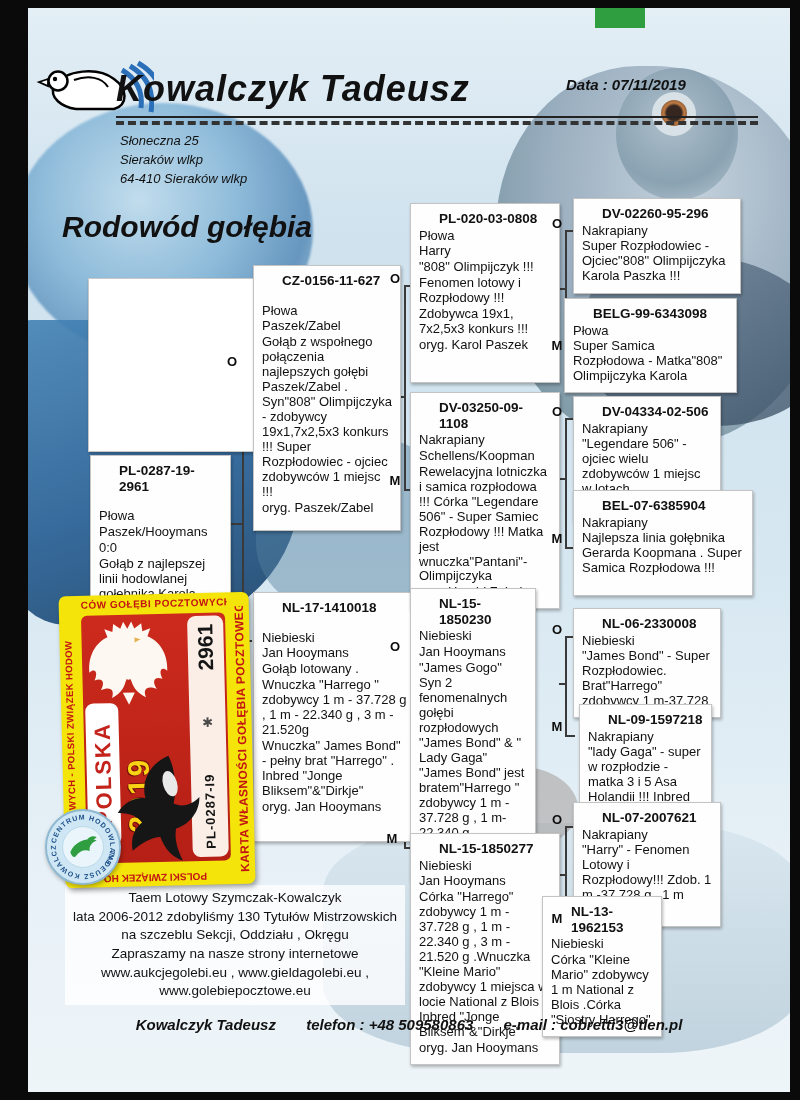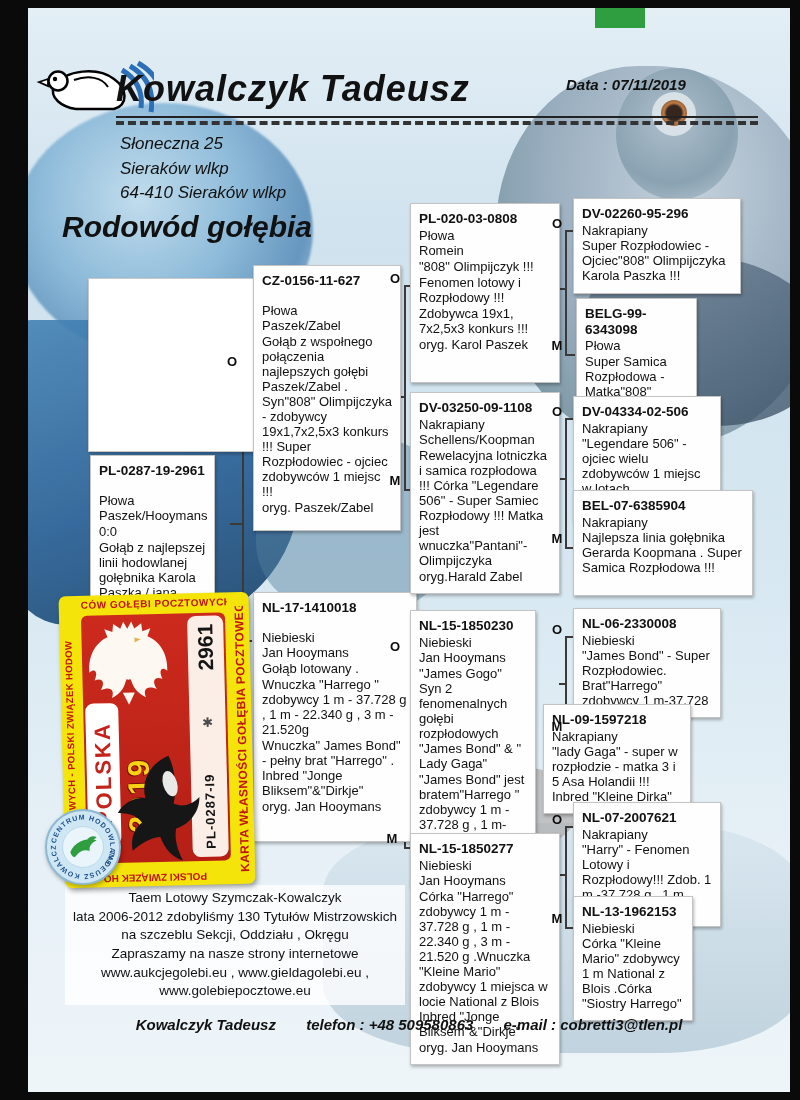--- a/index.html
+++ b/index.html
@@ -29,28 +29,28 @@
   .art-rocks2{left:228px;top:430px;width:195px;height:175px;border-radius:40%;background:#54809f;opacity:.45;}
   .art-ice{left:295px;top:815px;width:480px;height:230px;border-radius:30%;
     background:linear-gradient(180deg,#cfe0ea 0%,#9db8c9 100%);opacity:.55;}
   .art-ice2{left:425px;top:758px;width:125px;height:85px;border-radius:50%;background:#6d5b4e;opacity:.3;}
   .art-green{left:567px;top:0;width:50px;height:20px;background:#2f9e41;}
   
   .hdr-name{position:absolute;left:88px;top:60px;font-size:36px;font-weight:bold;font-style:italic;
     letter-spacing:1px;z-index:3;}
   .hdr-rule-solid{position:absolute;left:88px;top:108px;width:642px;border-bottom:2px solid #222;z-index:3;}
   .hdr-rule-dash{position:absolute;left:88px;top:113px;width:642px;border-bottom:4px dashed #333;z-index:3;}
-  .hdr-addr{position:absolute;left:92px;top:124px;font-size:17px;font-style:italic;line-height:1.45;z-index:3;}
+  .hdr-addr{position:absolute;left:92px;top:124px;font-size:13px;font-style:italic;line-height:1.45;z-index:3;}
   .hdr-date{position:absolute;left:538px;top:68px;font-size:15px;font-style:italic;font-weight:600;z-index:3;}
   .logo{position:absolute;left:8px;top:48px;z-index:3;}
   .doc-title{position:absolute;left:34px;top:202px;font-size:30px;font-weight:bold;font-style:italic;z-index:3;}
   
   .pbox{position:absolute;background:#fefefe;border:1px solid #c4c4c4;box-shadow:1px 2px 3px rgba(0,0,0,.28);
     padding:7px 8px;font-size:13px;line-height:1.15;z-index:2;box-sizing:border-box;}
-  .ring{font-size:13.5px;font-weight:bold;margin-bottom:2px;}
+  .ring{font-size:13.5px;font-weight:bold;margin-bottom:2px;margin-left:20px;}
   .ring.gap{margin-bottom:15px;}
   .tl{margin:0 0 1px 0;}
   .photo-box{position:absolute;left:60px;top:270px;width:176px;height:172px;background:#fff;
     border:1px solid #c9c9c9;box-shadow:1px 2px 3px rgba(0,0,0,.28);z-index:2;}
   
   .brk{position:absolute;border-left:2px solid #3a3a3a;border-top:2px solid #3a3a3a;
     border-bottom:2px solid #3a3a3a;width:8px;z-index:1;}
   .stub{position:absolute;border-top:2px solid #3a3a3a;z-index:1;}
   .mk{position:absolute;width:14px;text-align:center;font-size:13px;font-weight:bold;color:#0d0d0d;z-index:2;}
   
@@ -117,21 +117,21 @@
   <div class="hdr-addr">
     <div>Słoneczna 25</div>
     <div>Sieraków wlkp</div>
     <div>64-410 Sieraków wlkp</div>
   </div>
   <div class="hdr-date">Data : 07/11/2019</div>
   <div class="doc-title">Rodowód gołębia</div>
 
   <div class="photo-box"></div>
 
-  <div class="pbox" style="left:62px;top:447px;width:125px;min-height:140px">
+  <div class="pbox" style="left:62px;top:447px;width:141px;min-height:140px">
     <div class="ring gap">PL-0287-19-2961</div>
     <div class="tl">Płowa</div>
     <div class="tl">Paszek/Hooymans</div>
     <div class="tl">0:0</div>
     <div class="tl">Gołąb z najlepszej linii hodowlanej gołębnika Karola Paszka / jana Hooymansa !!!</div>
   </div>
 
   <div class="pbox" style="left:225px;top:257px;width:148px;min-height:266px">
     <div class="ring gap">CZ-0156-11-627</div>
     <div class="tl">Płowa</div>
@@ -145,85 +145,85 @@
     <div class="tl">Jan Hooymans</div>
     <div class="tl">Gołąb lotowany .</div>
     <div class="tl">Wnuczka "Harrego " zdobywcy 1 m - 37.728 g , 1 m - 22.340 g , 3 m - 21.520g</div>
     <div class="tl">Wnuczka" James Bond" - pełny brat "Harrego" . Inbred "Jonge Bliksem"&amp;"Dirkje"</div>
     <div class="tl">oryg. Jan Hooymans</div>
   </div>
 
   <div class="pbox" style="left:382px;top:195px;width:150px;min-height:180px">
     <div class="ring">PL-020-03-0808</div>
     <div class="tl">Płowa</div>
-    <div class="tl">Romein</div>
+    <div class="tl">Harry</div>
     <div class="tl">"808" Olimpijczyk !!!</div>
     <div class="tl">Fenomen lotowy i Rozpłodowy !!!</div>
     <div class="tl">Zdobywca 19x1, 7x2,5x3 konkurs !!!</div>
     <div class="tl">oryg. Karol Paszek</div>
   </div>
   <div class="pbox" style="left:382px;top:384px;width:150px;min-height:188px">
     <div class="ring">DV-03250-09-1108</div>
     <div class="tl">Nakrapiany</div>
     <div class="tl">Schellens/Koopman</div>
     <div class="tl">Rewelacyjna lotniczka i samica rozpłodowa !!! Córka "Legendare 506" - Super Samiec Rozpłodowy !!! Matka jest wnuczka"Pantani"-Olimpijczyka</div>
     <div class="tl">oryg.Harald Zabel</div>
   </div>
-  <div class="pbox" style="left:382px;top:602px;width:126px;min-height:184px">
+  <div class="pbox" style="left:382px;top:580px;width:126px;min-height:184px">
     <div class="ring">NL-15-1850230</div>
     <div class="tl">Niebieski</div>
     <div class="tl">Jan Hooymans</div>
     <div class="tl">"James Gogo" Syn 2 fenomenalnych gołębi rozpłodowych "James Bond" &amp; " Lady Gaga"</div>
     <div class="tl">"James Bond" jest bratem"Harrego " zdobywcy 1 m - 37.728 g , 1 m- 22.340 g</div>
     <div class="tl">oryg. Jan Hooymans</div>
   </div>
   <div class="pbox" style="left:382px;top:825px;width:150px;min-height:196px">
     <div class="ring">NL-15-1850277</div>
     <div class="tl">Niebieski</div>
     <div class="tl">Jan Hooymans</div>
     <div class="tl">Córka "Harrego" zdobywcy 1 m - 37.728 g , 1 m - 22.340 g , 3 m - 21.520 g .Wnuczka "Kleine Mario" zdobywcy 1 miejsca w locie National z Blois Inbred "Jonge Bliksem"&amp;"Dirkje"</div>
     <div class="tl">oryg. Jan Hooymans</div>
   </div>
 
   <div class="pbox" style="left:545px;top:190px;width:168px;min-height:96px">
     <div class="ring">DV-02260-95-296</div>
     <div class="tl">Nakrapiany</div>
     <div class="tl">Super Rozpłodowiec - Ojciec"808" Olimpijczyka Karola Paszka !!!</div>
   </div>
-  <div class="pbox" style="left:548px;top:290px;width:121px;min-height:94px">
+  <div class="pbox" style="left:536px;top:290px;width:173px;min-height:94px">
     <div class="ring">BELG-99-6343098</div>
     <div class="tl">Płowa</div>
     <div class="tl">Super Samica Rozpłodowa - Matka"808" Olimpijczyka Karola</div>
   </div>
   <div class="pbox" style="left:545px;top:388px;width:148px;min-height:92px">
     <div class="ring">DV-04334-02-506</div>
     <div class="tl">Nakrapiany</div>
     <div class="tl">"Legendare 506" - ojciec wielu zdobywców 1 miejsc w lotach .Wnuk"National I</div>
   </div>
   <div class="pbox" style="left:545px;top:482px;width:180px;min-height:106px">
     <div class="ring">BEL-07-6385904</div>
     <div class="tl">Nakrapiany</div>
     <div class="tl">Najlepsza linia gołębnika Gerarda Koopmana . Super Samica Rozpłodowa !!!</div>
   </div>
   <div class="pbox" style="left:545px;top:600px;width:148px;min-height:92px">
     <div class="ring">NL-06-2330008</div>
     <div class="tl">Niebieski</div>
     <div class="tl">"James Bond" - Super Rozpłodowiec. Brat"Harrego" zdobywcy 1 m-37.728</div>
   </div>
-  <div class="pbox" style="left:515px;top:696px;width:148px;min-height:96px">
+  <div class="pbox" style="left:551px;top:696px;width:133px;min-height:96px">
     <div class="ring">NL-09-1597218</div>
     <div class="tl">Nakrapiany</div>
     <div class="tl">"lady Gaga" - super w rozpłodzie - matka 3 i 5 Asa Holandii !!! Inbred "Kleine Dirka"</div>
   </div>
   <div class="pbox" style="left:545px;top:794px;width:148px;min-height:92px">
     <div class="ring">NL-07-2007621</div>
     <div class="tl">Nakrapiany</div>
     <div class="tl">"Harry" - Fenomen Lotowy i Rozpłodowy!!! Zdob. 1 m -37.728 g , 1 m -22.340 g !!!</div>
   </div>
-  <div class="pbox" style="left:545px;top:888px;width:120px;min-height:100px">
+  <div class="pbox" style="left:514px;top:888px;width:120px;min-height:100px">
     <div class="ring">NL-13-1962153</div>
     <div class="tl">Niebieski</div>
     <div class="tl">Córka "Kleine Mario" zdobywcy 1 m National z Blois .Córka "Siostry Harrego"</div>
   </div>
 
   <div class="brk" style="left:214px;top:360px;height:270px"></div>
   <div class="stub" style="left:202px;top:515px;width:13px"></div>
   <div class="mk" style="left:197px;top:346px">O</div>
   <div class="mk" style="left:197px;top:616px">M</div>
 

